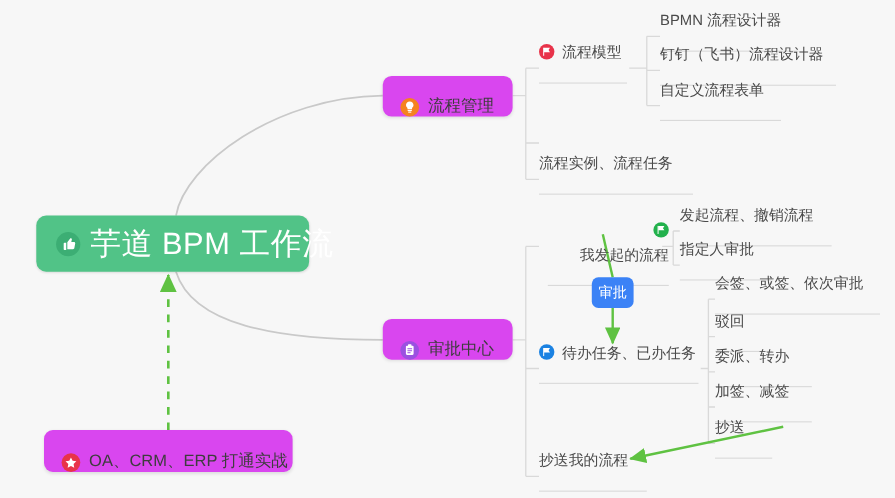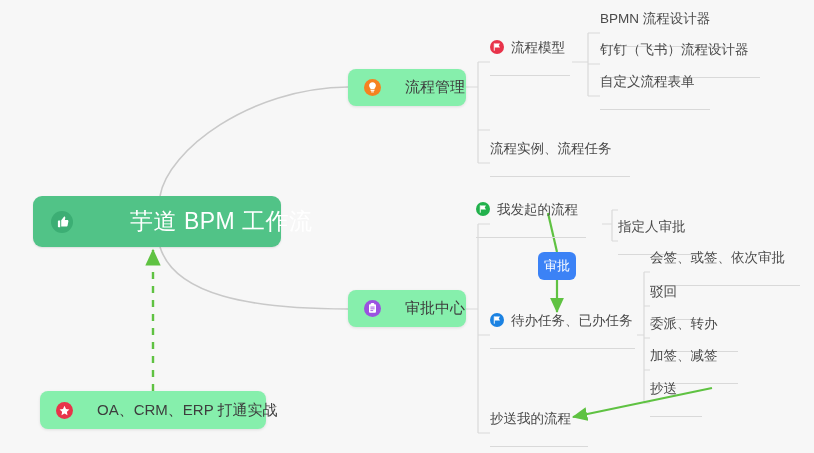--- a/index.html
+++ b/index.html
@@ -35,33 +35,32 @@
     align-items: center;
     gap: 9px;
     background: #51c387;
     border-radius: 9px;
     padding: 0 18px;
     box-sizing: border-box;
     box-shadow: 0 1px 2px rgba(0,0,0,0.10);
   }
   .root-label {
     color: #ffffff;
-    font-size: 23px;
+    font-size: 28px;
     letter-spacing: 0.5px;
     white-space: nowrap;
-    margin-left: 48px;
   }
 
   
   .box-node {
     position: absolute;
     display: flex;
-    align-items: center;
-    gap: 24px;
-    background: #86efac;
+    align-items: flex-end;
+    gap: 8px;
+    background: #d946ef;
     border-radius: 8px;
     padding: 0 16px;
     box-sizing: border-box;
     box-shadow: 0 1px 3px rgba(0,0,0,0.10);
   }
   .box-label {
     color: #3d3d3d;
     font-size: 15px;
     white-space: nowrap;
   }
@@ -194,30 +193,33 @@
         <rect x="5" y="4.3" width="7" height="8.4" rx="1" fill="#fff"></rect>
         <rect x="6.9" y="3" width="3.2" height="2" rx="0.6" fill="#fff"></rect>
         <rect x="6.4" y="6.6" width="4.2" height="0.9" fill="#9b51e0"></rect>
         <rect x="6.4" y="8.4" width="4.2" height="0.9" fill="#9b51e0"></rect>
         <rect x="6.4" y="10.2" width="2.8" height="0.9" fill="#9b51e0"></rect>
       </svg>
     </span>
     <span class="box-label">审批中心</span>
   </div>
 
-  <div class="leaf-node" style="left:476px; top:202px; width:110px;">
+  <div class="leaf-node" style="left:498px; top:202px; width:110px;flex-direction:column;">
     <span class="ic" style="width:14px; height:14px; background:#22b14c; margin-bottom:1px;">
       <svg viewBox="0 0 14 14" width="14" height="14">
         <path d="M4.4 3.4h5.6l-1.3 2 1.3 2H4.4z" fill="#fff"></path>
         <rect x="3.8" y="3.4" width="0.9" height="7.3" fill="#fff"></rect>
       </svg>
     </span>
     <span class="leaf-label">我发起的流程</span>
   </div>
 
+  <div class="leaf-node" style="left:618px; top:188px; width:138px;">
+    <span class="leaf-label">发起流程、撤销流程</span>
+  </div>
   <div class="leaf-node" style="left:618px; top:219px; width:85px;">
     <span class="leaf-label">指定人审批</span>
   </div>
 
   <div class="leaf-node" style="left:490px; top:313px; width:145px;">
     <span class="ic" style="width:14px; height:14px; background:#1b82e2; margin-bottom:1px;">
       <svg viewBox="0 0 14 14" width="14" height="14">
         <path d="M4.4 3.4h5.6l-1.3 2 1.3 2H4.4z" fill="#fff"></path>
         <rect x="3.8" y="3.4" width="0.9" height="7.3" fill="#fff"></rect>
       </svg>

